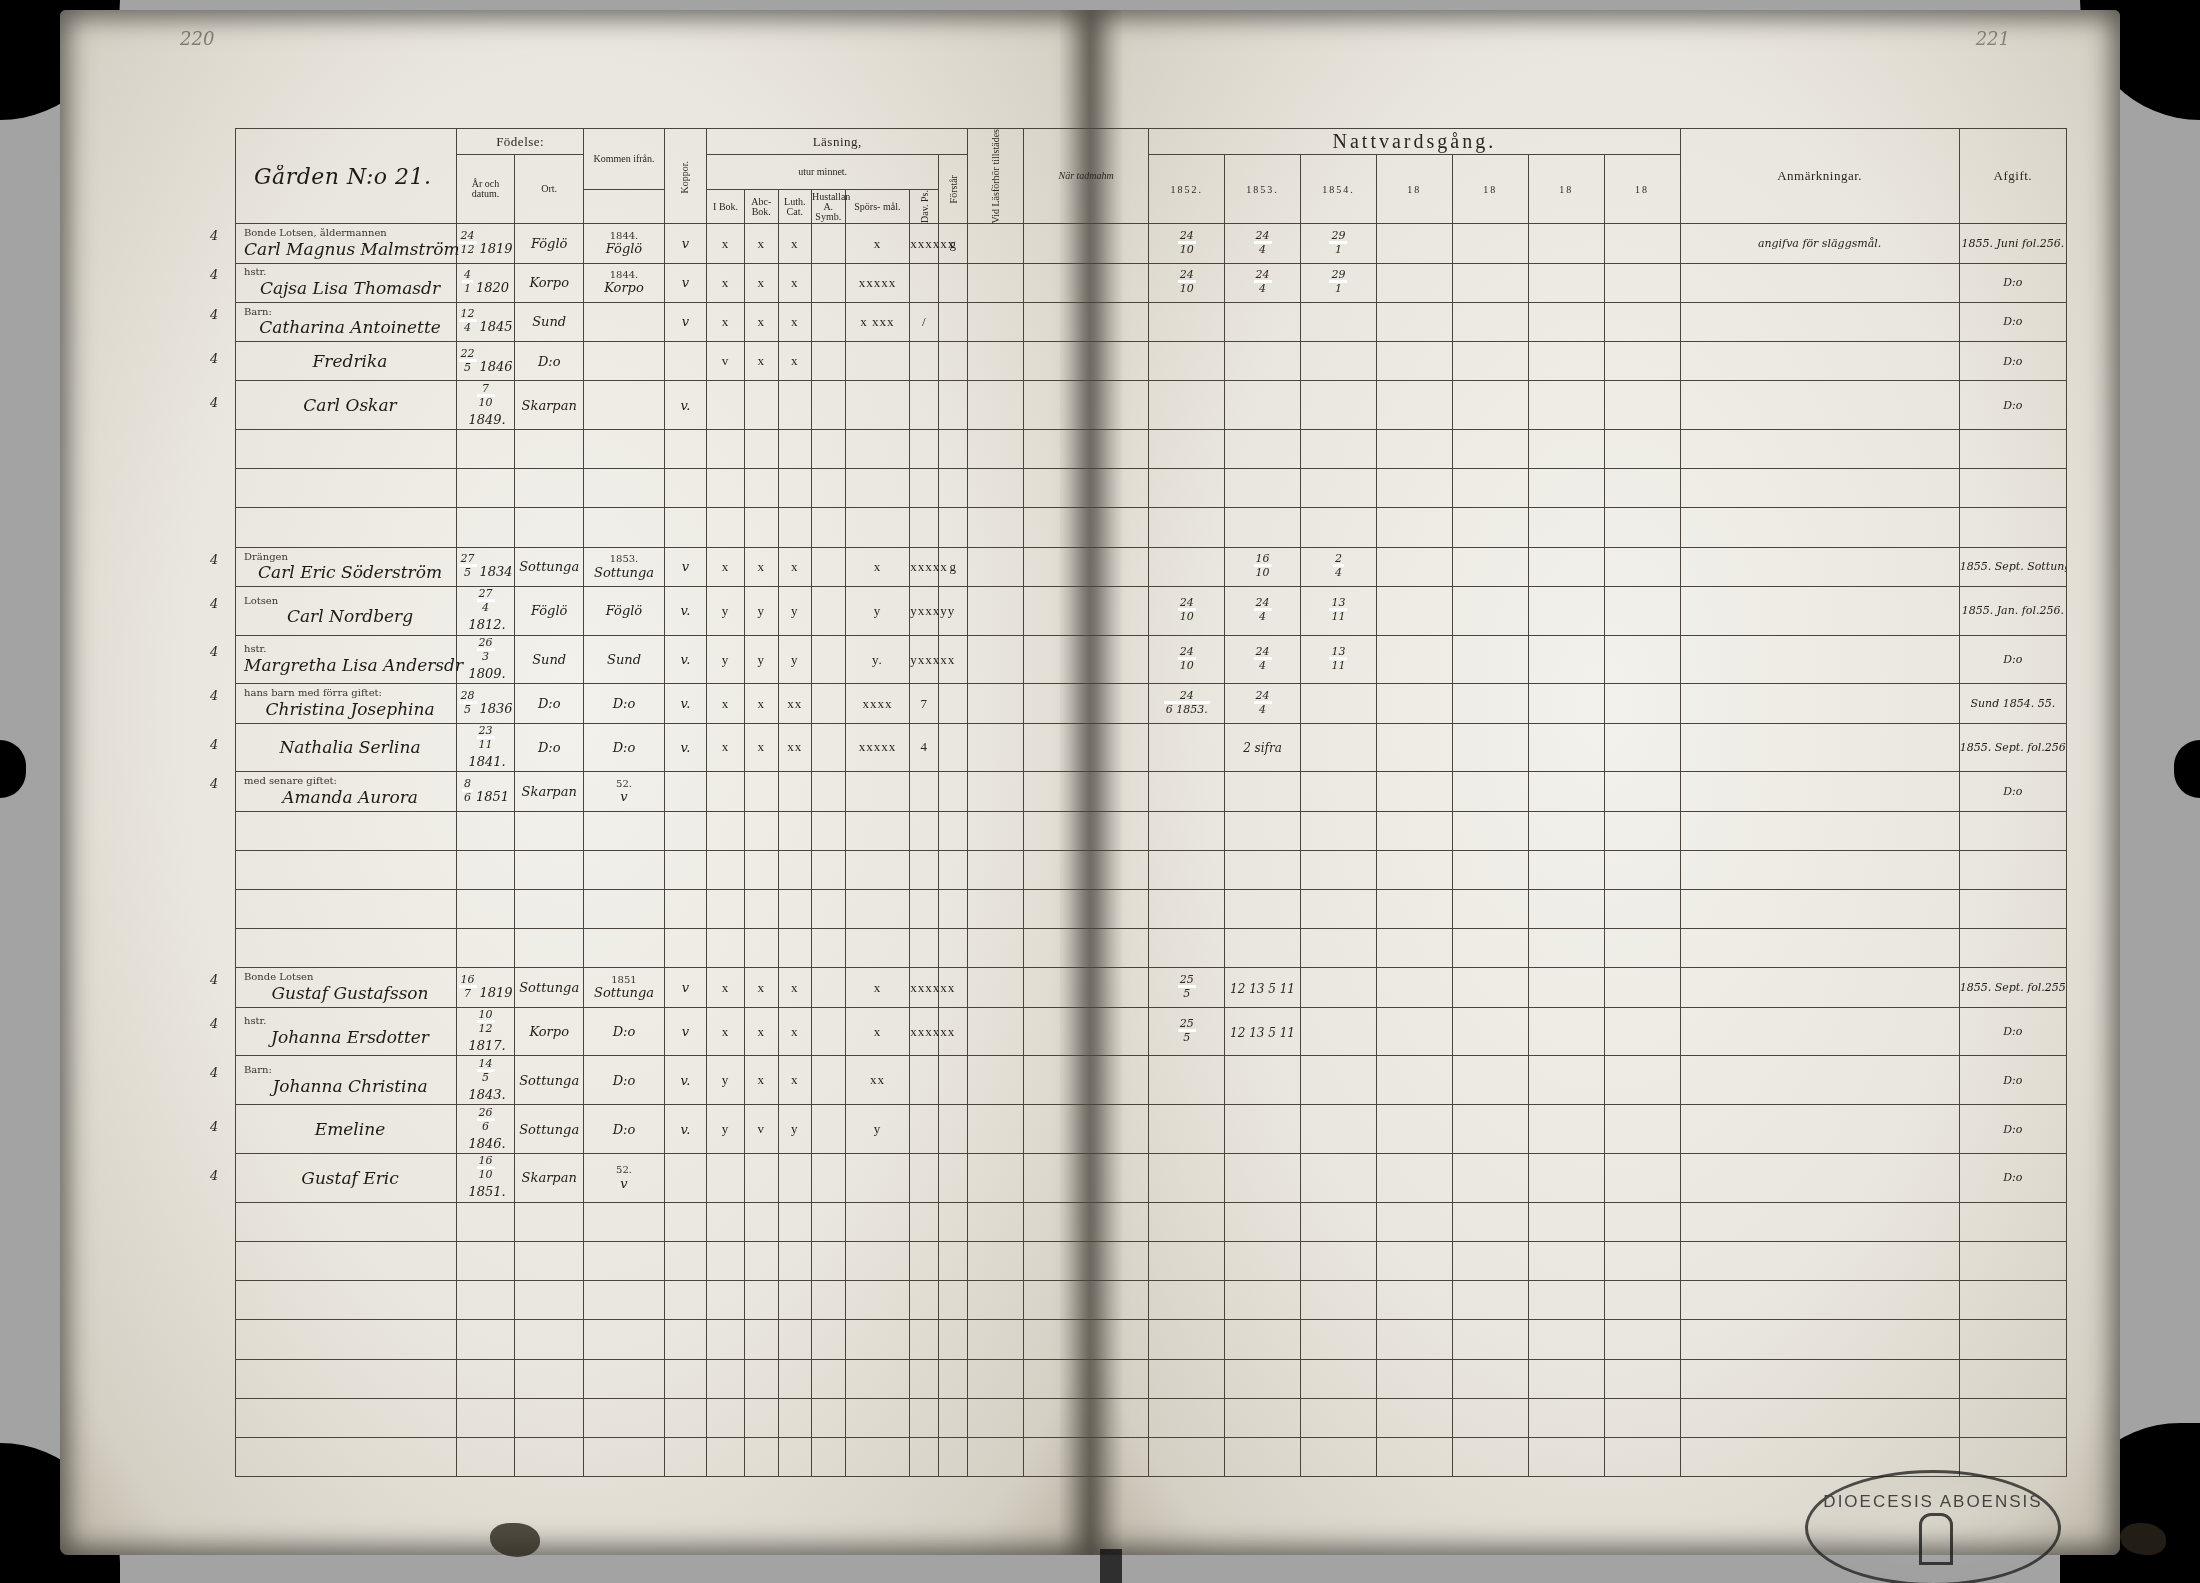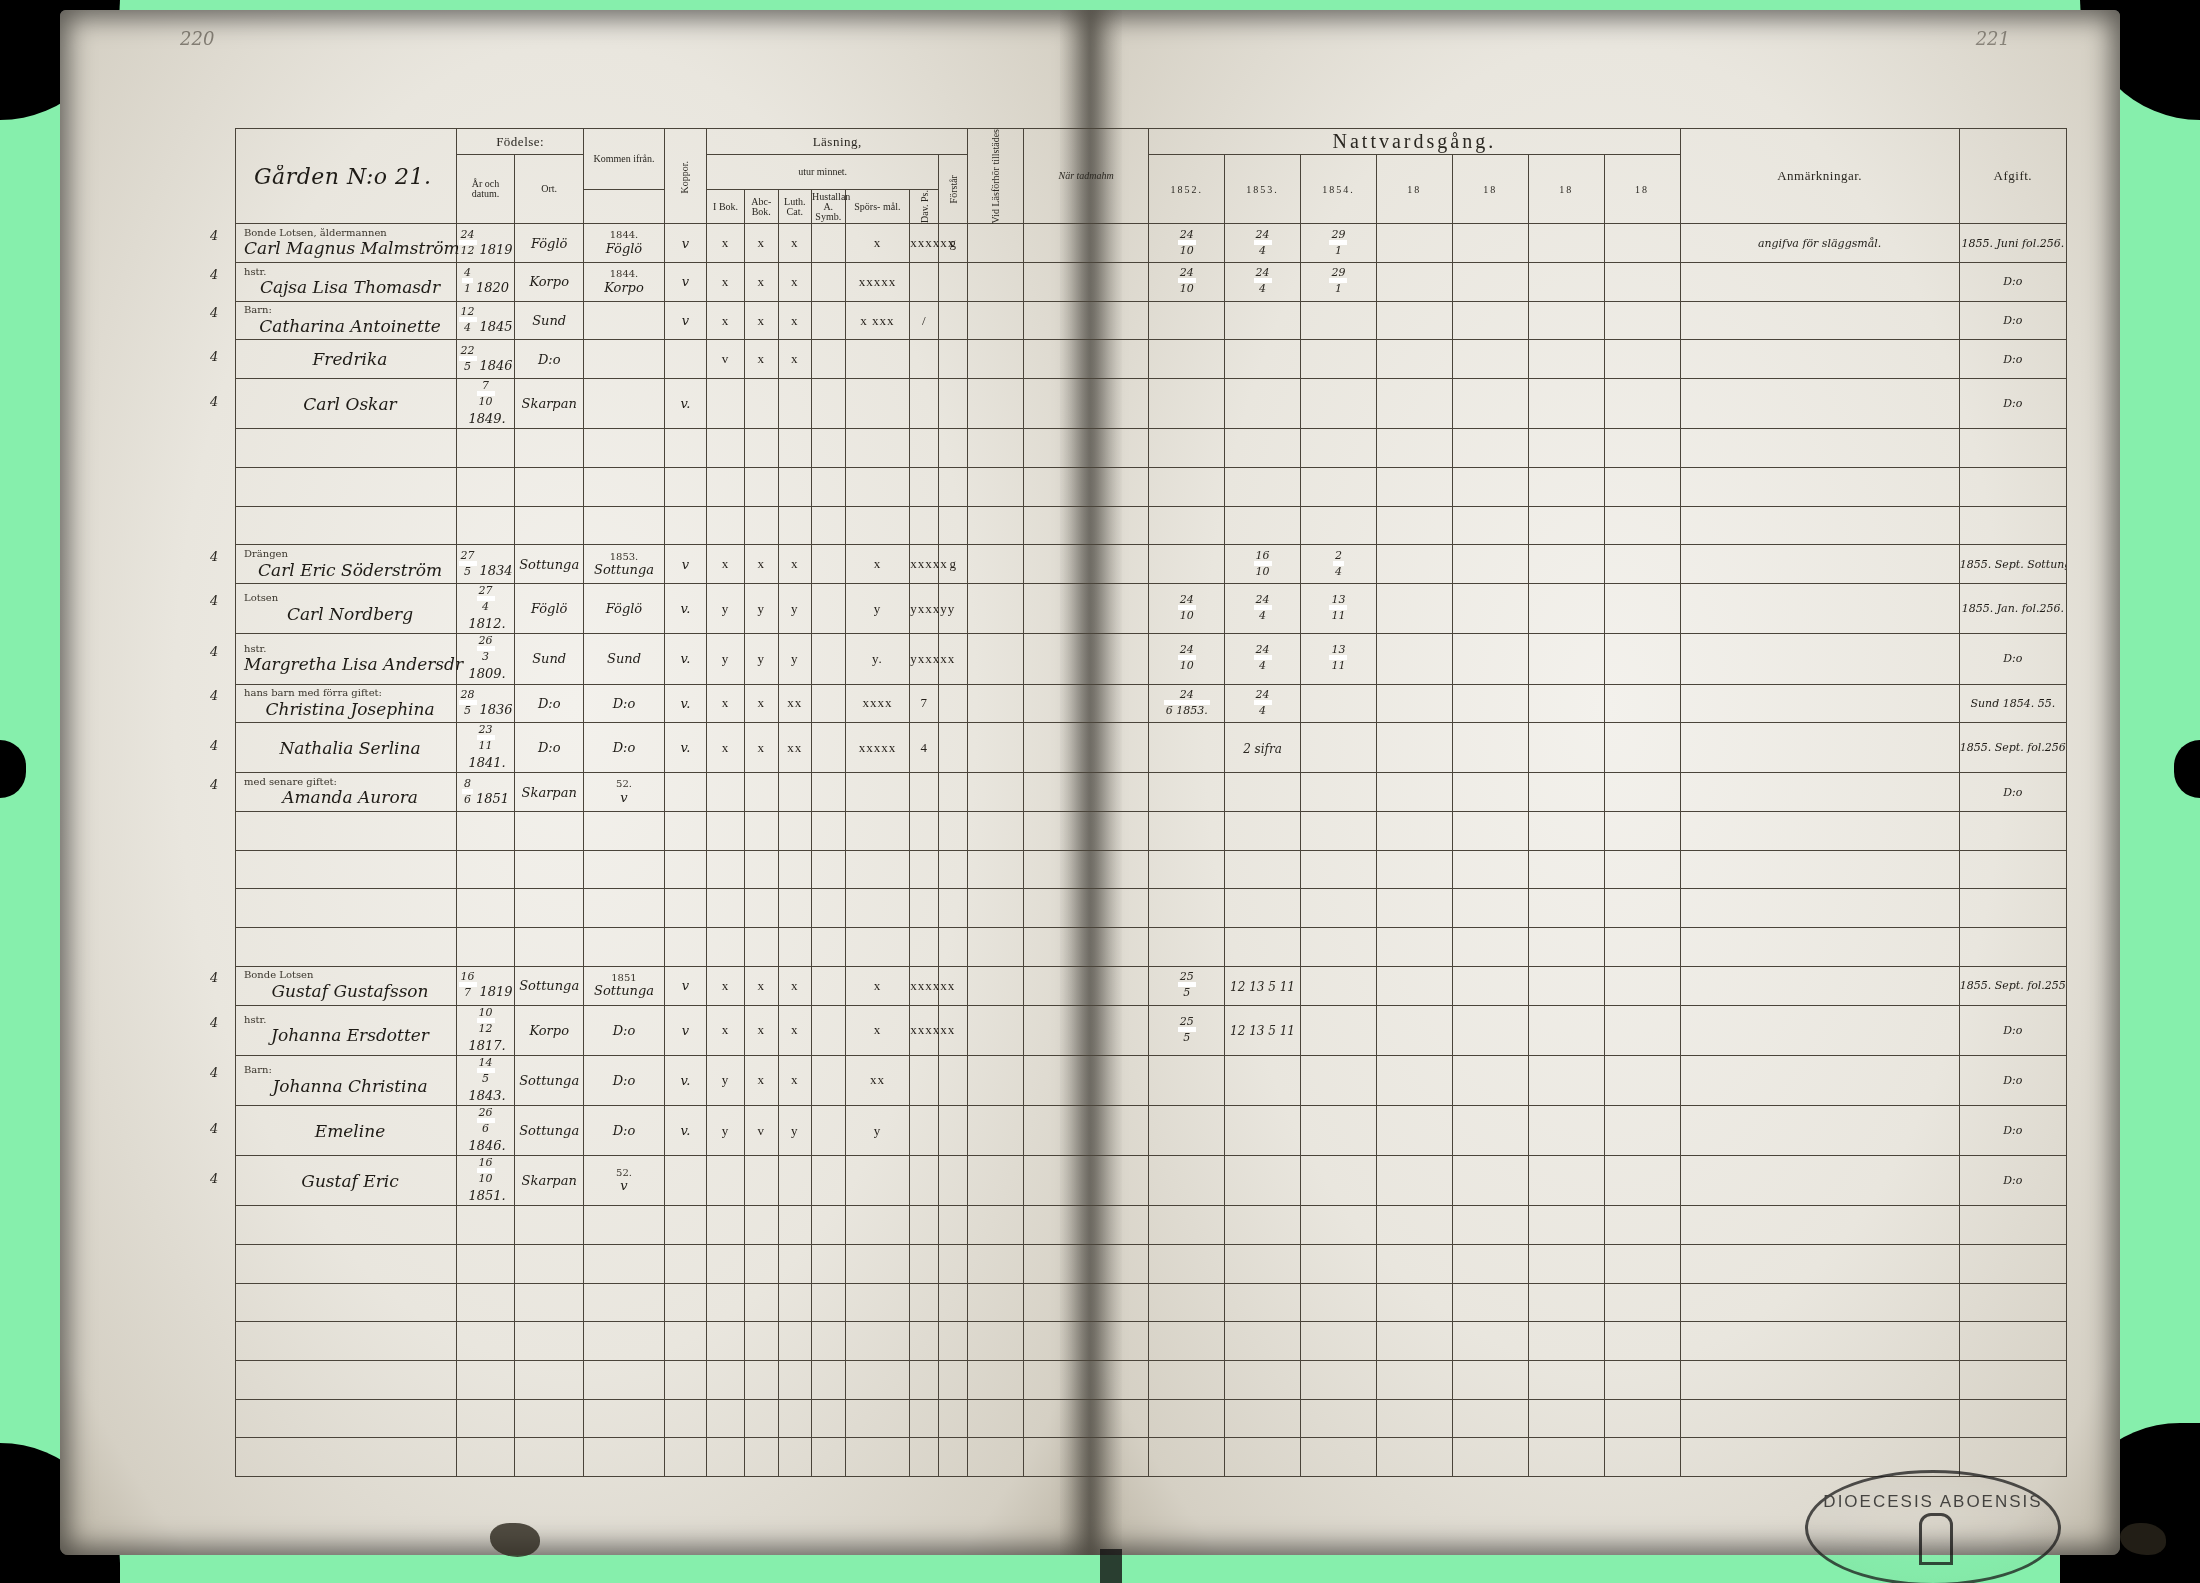--- a/index.html
+++ b/index.html
@@ -1,19 +1,19 @@
 <!DOCTYPE html>
 <html><head>
 <meta charset="utf-8">
 <style>
   html,body{margin:0;padding:0;background:#000;}
   body{width:2200px;height:1583px;overflow:hidden;font-family:"Liberation Serif",serif;}
 
   
-  #scan{position:relative;width:2200px;height:1583px;background:#86efac;overflow:hidden;}
+  #scan{position:relative;width:2200px;height:1583px;background:#a3a3a3;overflow:hidden;}
 
   
   .corner{position:absolute;background:#000;}
   .c-tl{left:0;top:0;width:120px;height:120px;border-radius:0 0 120px 0;}
   .c-tr{right:0;top:0;width:120px;height:120px;border-radius:0 0 0 120px;}
   .c-bl{left:0;bottom:0;width:120px;height:140px;border-radius:0 120px 0 0;}
   .c-br{right:0;bottom:0;width:140px;height:160px;border-radius:120px 0 0 0;}
 
   
   #book{position:absolute;left:60px;top:10px;width:2060px;height:1545px;}
@@ -40,21 +40,21 @@
   
   .hand{font-family:"DejaVu Serif",serif;font-style:italic;font-size:17px;color:#1e1b16;
         text-align:left;padding-left:8px;white-space:nowrap;overflow:hidden;}
   .hand.c{text-align:center;padding-left:0;}
   .hand.sm{font-size:13px;}
   .hand.xs{font-size:11px;}
   .tiny{font-family:"DejaVu Serif",serif;font-size:10px;color:#3a352c;
         display:block;line-height:1.05;text-align:left;padding-left:8px;white-space:nowrap;overflow:hidden;}
   .marks{font-family:"Liberation Serif",serif;font-size:13px;letter-spacing:1px;color:#241f19;}
   .frac{font-family:"DejaVu Serif",serif;font-style:italic;font-size:11px;line-height:1;display:inline-block;text-align:center;}
-  .frac b{display:block;font-weight:normal;border-bottom:5px solid #ffffff;padding:0 2px;}
+  .frac b{display:block;font-weight:normal;border-bottom:3px solid #ffffff;padding:0 2px;}
   .frac i{display:block;font-style:italic;padding:0 2px;}
   .yearcell{font-family:"DejaVu Serif",serif;font-style:italic;font-size:12px;}
   .lnum{position:absolute;left:-26px;font-family:"DejaVu Serif",serif;font-style:italic;font-size:13px;}
   .rowlabel{position:relative;}
 
   
   tr.r{height:37px;}
   tr.hrow{height:26px;}
 
   

